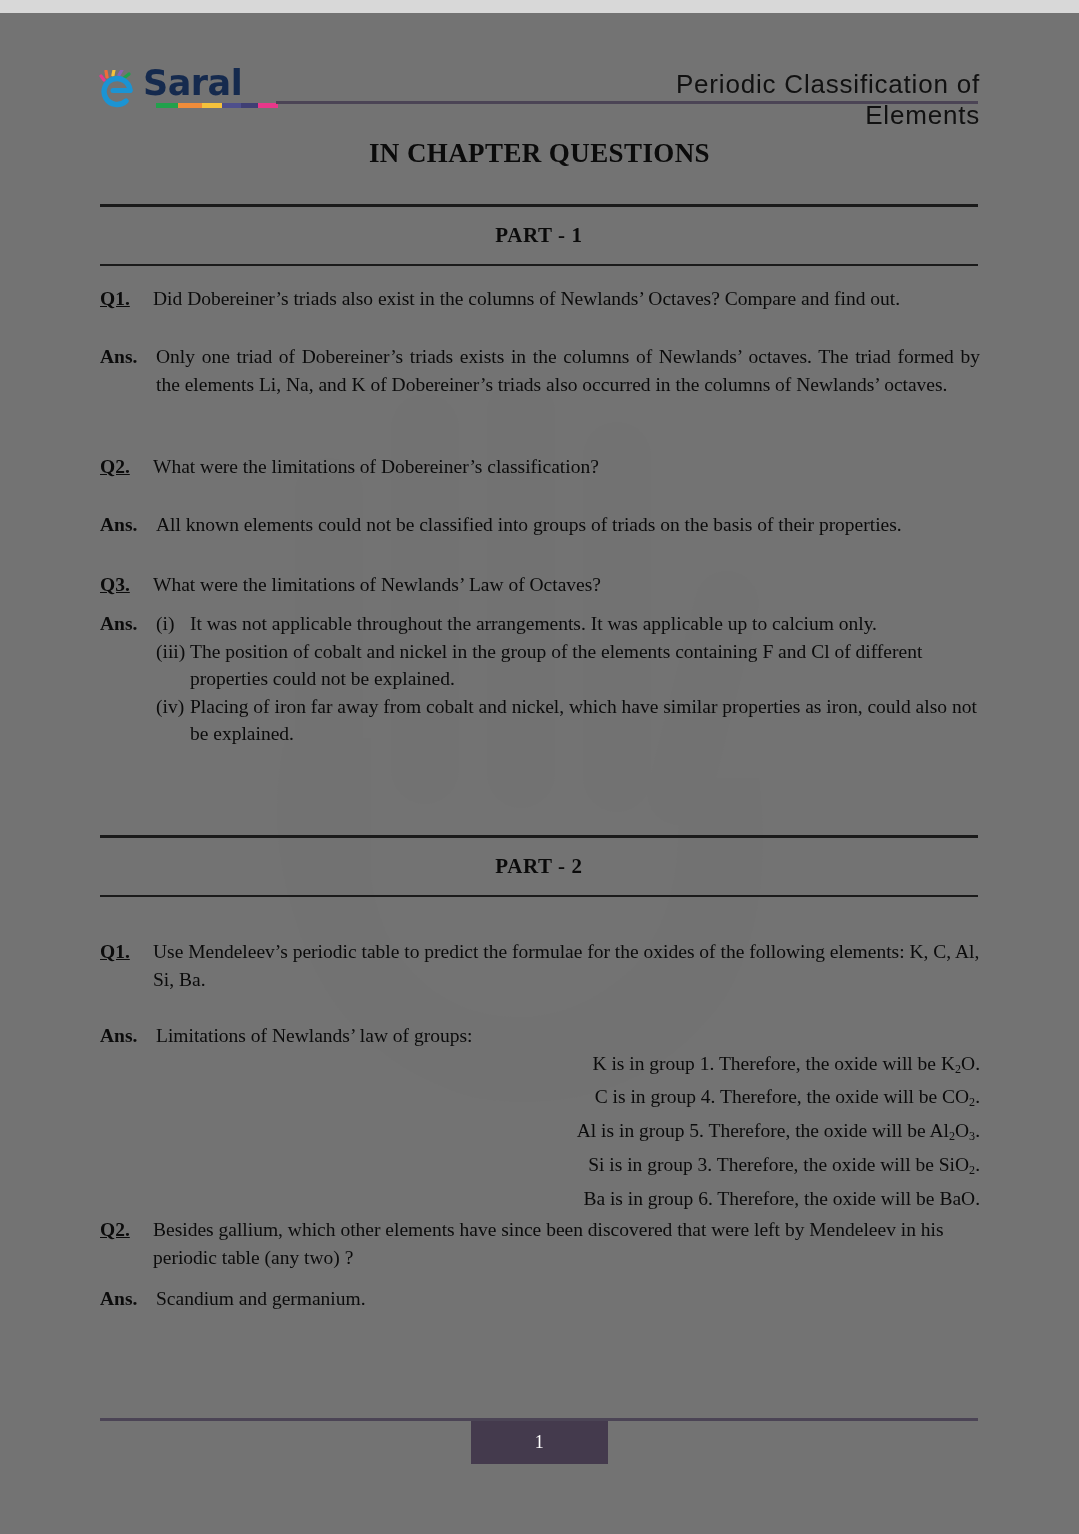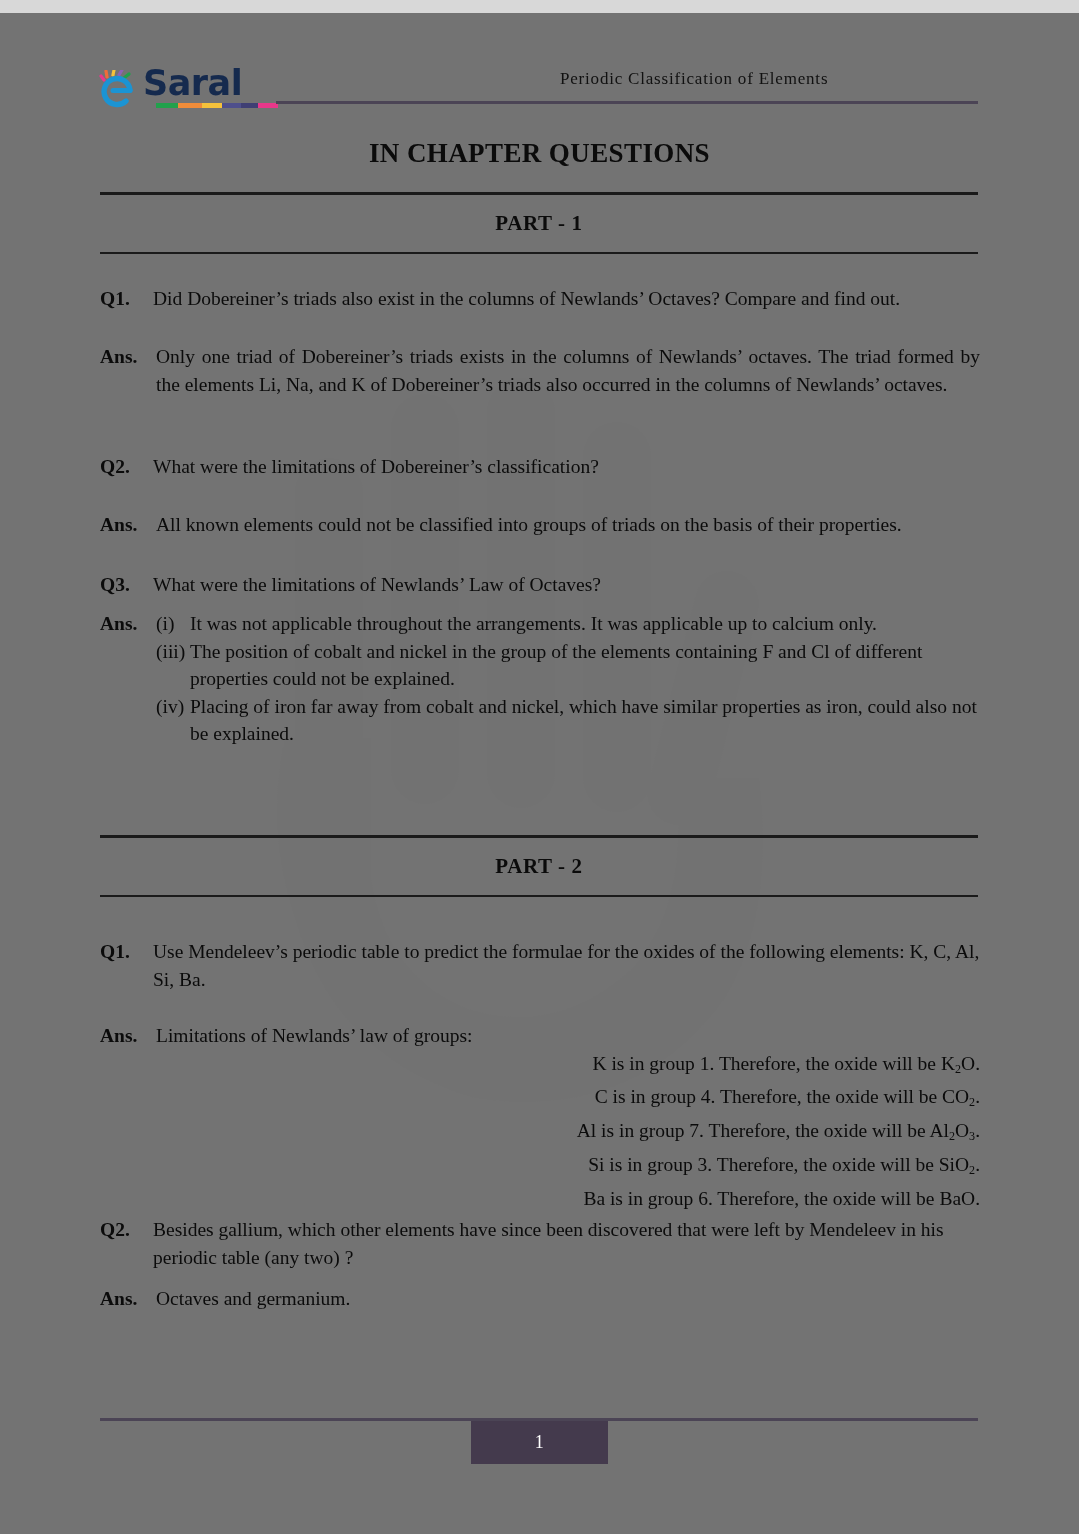--- a/index.html
+++ b/index.html
@@ -74,24 +74,25 @@
     height: 5px;
     display: flex;
   }
   .logo-bar span { height: 100%; display: block; }
 
   .header-title {
     position: absolute;
     left: 560px;
     top: 56px;
     width: 420px;
-    font-size: 17px;
+    text-align: right;
+    font-size: 26px;
     letter-spacing: 0.8px;
     color: #111;
-    font-family: Liberation Serif, serif;
+    font-family: Liberation Sans, sans-serif;
   }
   .header-rule {
     position: absolute;
     left: 276px;
     top: 88px;
     width: 702px;
     height: 3px;
     background: #4b4455;
   }
 
@@ -111,39 +112,39 @@
   .part-band { position: absolute; left: 100px; width: 878px; }
   .part-rule { width: 100%; height: 2.6px; background: #1a1a1a; }
   .part-label {
     text-align: center;
     font-size: 21px;
     font-weight: bold;
     letter-spacing: 0.6px;
     padding: 16px 0 16px 0;
   }
 
-  #part1-band { top: 179px; }
+  #part1-band { top: 191px; }
   #part2-band { top: 822px; }
 
   
   .qa {
     position: absolute;
     left: 100px;
     width: 880px;
     display: flex;
     align-items: flex-start;
   }
   .qa-label {
     font-weight: bold;
     font-size: 19.5px;
     line-height: 27.5px;
     flex: 0 0 auto;
     white-space: nowrap;
   }
-  .qa-label.w-narrow { width: 53px; }
+  .qa-label.w-narrow { width: 53px; text-decoration: underline; }
   .qa-label.w-wide   { width: 56px; }
   .qa-body {
     font-size: 19.5px;
     line-height: 27.5px;
     flex: 1 1 auto;
   }
   .qa-body.justify { text-align: justify; text-align-last: left; }
   .qa-body p { margin: 0; }
 
   
@@ -301,39 +302,39 @@
       <div class="qa-body">
         <p>Limitations of Newlands’ law of groups:</p>
         <ul class="formula-list">
           <li>
             <span>K is in group 1. Therefore, the oxide will be </span><span>K</span><sub>2</sub><span>O</span><sub></sub><span>.</span>
           </li>
           <li>
             <span>C is in group 4. Therefore, the oxide will be </span><span>CO</span><sub>2</sub><span></span><sub></sub><span>.</span>
           </li>
           <li>
-            <span>Al is in group 7. Therefore, the oxide will be </span><span>Al</span><sub>2</sub><span>O</span><sub>3</sub><span>.</span>
+            <span>Al is in group 5. Therefore, the oxide will be </span><span>Al</span><sub>2</sub><span>O</span><sub>3</sub><span>.</span>
           </li>
           <li>
             <span>Si is in group 3. Therefore, the oxide will be </span><span>SiO</span><sub>2</sub><span></span><sub></sub><span>.</span>
           </li>
           <li>
             <span>Ba is in group 6. Therefore, the oxide will be </span><span>BaO</span><sub></sub><span></span><sub></sub><span>.</span>
           </li>
         </ul>
       </div>
     </div>
 
     <div class="qa" style="top:1203px;">
       <div class="qa-label w-narrow">Q2.</div>
       <div class="qa-body">Besides gallium, which other elements have since been discovered that were left by Mendeleev in his periodic table (any two) ?</div>
     </div>
 
     <div class="qa" style="top:1272px;">
       <div class="qa-label w-wide">Ans.</div>
-      <div class="qa-body">Octaves and germanium.</div>
+      <div class="qa-body">Scandium and germanium.</div>
     </div>
 
     <div class="footer-rule"></div>
     <div class="footer-box">1</div>
 
   </div>
 </div>
 
 </body></html>

